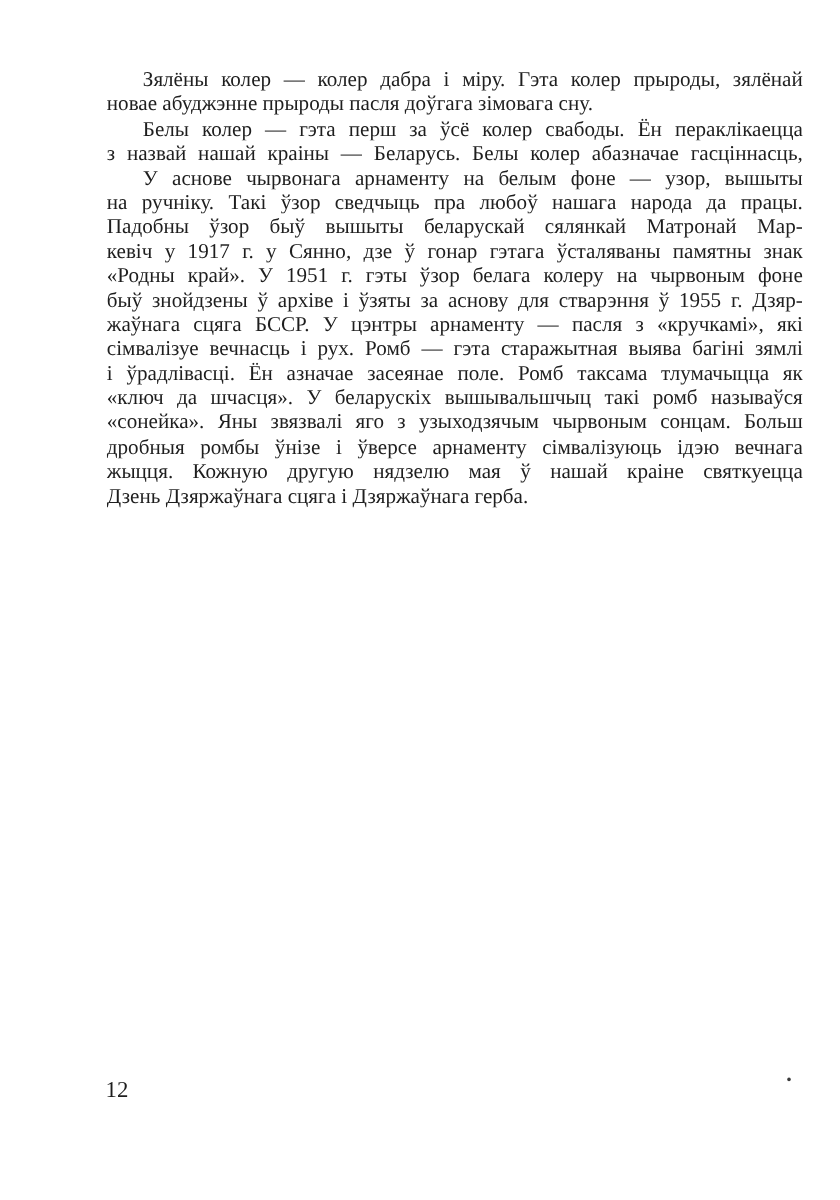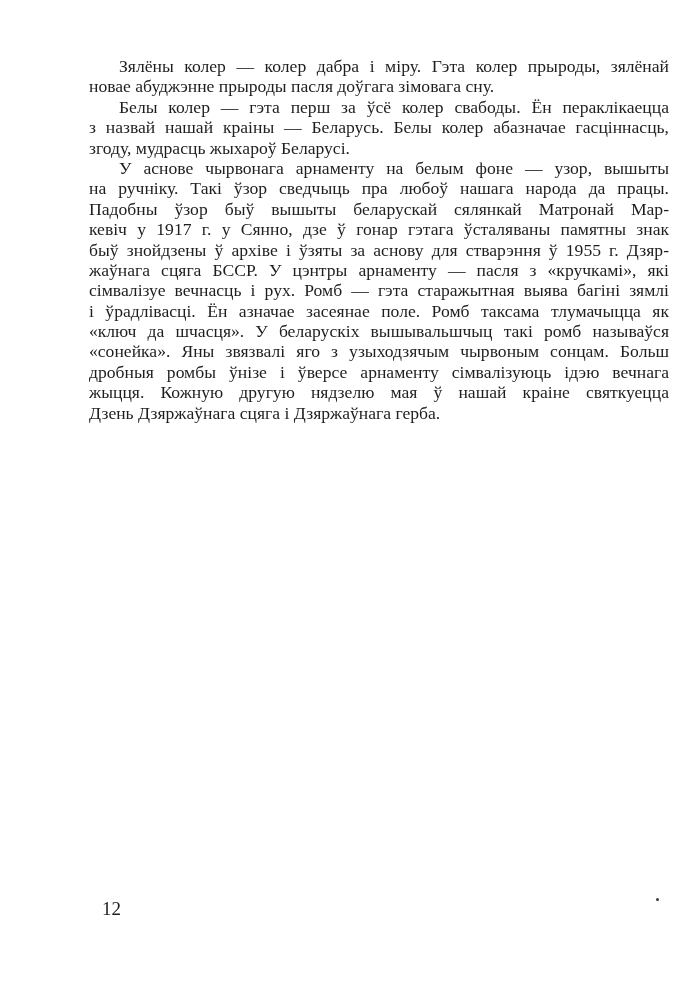--- a/index.html
+++ b/index.html
@@ -40,21 +40,21 @@
   }
   .line.indent {
     text-indent: 30px;
   }
   .line.last {
     text-align: left;
     text-align-last: left;
   }
   .folio {
     position: absolute;
-    left: 90px;
+    left: 76px;
     top: 898px;
     font-size: 19px;
     line-height: 22px;
     color: #1e1e1e;
   }
   .speck {
     position: absolute;
     left: 644px;
     top: 898px;
     width: 3px;
@@ -68,27 +68,27 @@
 
 <div class="page">
   <div class="text-block" id="text-block">
       <div class="paragraph">
         <div class="line indent">Зялёны колер — колер дабра і міру. Гэта колер прыроды, зялёнай</div>
         <div class="line last">новае абуджэнне прыроды пасля доўгага зімовага сну.</div>
       </div>
       <div class="paragraph">
         <div class="line indent">Белы колер — гэта перш за ўсё колер свабоды. Ён пераклікаецца</div>
         <div class="line">з назвай нашай краіны — Беларусь. Белы колер абазначае гасціннасць,</div>
-        <div class="line last">згоду, мудрасць жыхароў Беларусі.</div>
       </div>
       <div class="paragraph">
         <div class="line indent">У аснове чырвонага арнаменту на белым фоне — узор, вышыты</div>
         <div class="line">на ручніку. Такі ўзор сведчыць пра любоў нашага народа да працы.</div>
         <div class="line">Падобны ўзор быў вышыты беларускай сялянкай Матронай Мар-</div>
         <div class="line">кевіч у 1917 г. у Сянно, дзе ў гонар гэтага ўсталяваны памятны знак</div>
+        <div class="line">«Родны край». У 1951 г. гэты ўзор белага колеру на чырвоным фоне</div>
         <div class="line">быў знойдзены ў архіве і ўзяты за аснову для стварэння ў 1955 г. Дзяр-</div>
         <div class="line">жаўнага сцяга БССР. У цэнтры арнаменту — пасля з «кручкамі», які</div>
         <div class="line">сімвалізуе вечнасць і рух. Ромб — гэта старажытная выява багіні зямлі</div>
         <div class="line">і ўрадлівасці. Ён азначае засеянае поле. Ромб таксама тлумачыцца як</div>
         <div class="line">«ключ да шчасця». У беларускіх вышывальшчыц такі ромб называўся</div>
         <div class="line">«сонейка». Яны звязвалі яго з узыходзячым чырвоным сонцам. Больш</div>
         <div class="line">дробныя ромбы ўнізе і ўверсе арнаменту сімвалізуюць ідэю вечнага</div>
         <div class="line">жыцця. Кожную другую нядзелю мая ў нашай краіне святкуецца</div>
         <div class="line last">Дзень Дзяржаўнага сцяга і Дзяржаўнага герба.</div>
       </div>

